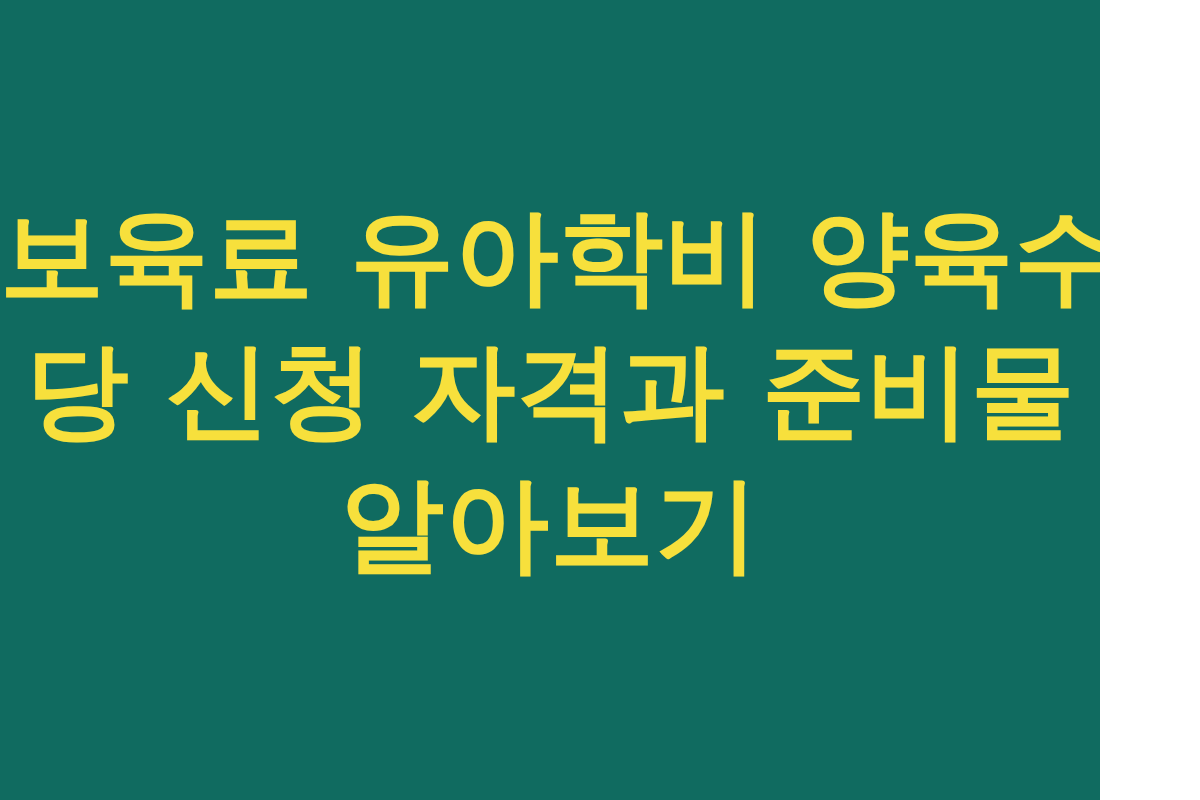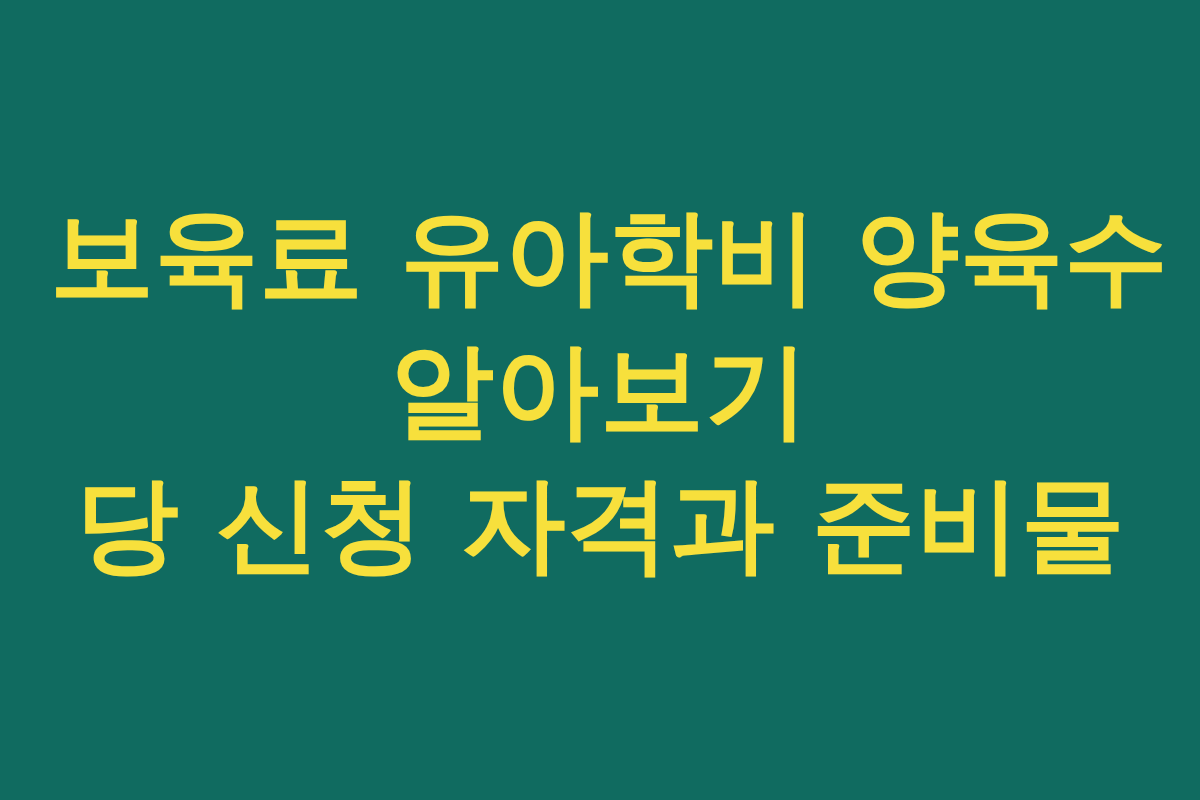--- a/index.html
+++ b/index.html
@@ -10,21 +10,21 @@
 
   body {
     width: 1200px;
     height: 800px;
     overflow: hidden;
     font-family: "Liberation Sans", "DejaVu Sans", sans-serif;
   }
 
   #banner {
     position: relative;
-    width: 1200px;
+    width: 1100px;
     height: 800px;
     box-sizing: border-box;
     display: flex;
     flex-direction: column;
     align-items: center;
     justify-content: center;
     background: #106B60;
     overflow: hidden;
   }
 
@@ -55,17 +55,17 @@
     letter-spacing: 1px;
   }
 </style>
 </head>
 <body>
 
 <div id="banner" style="background: rgb(16, 107, 96);">
 
   <h1 id="headline" style="color: rgb(247, 224, 60);">
     <span class="line line-1">보육료 유아학비 양육수</span>
+    <span class="line line-2">당 신청 자격과 준비물</span>
     <span class="line line-3">알아보기</span>
-    <span class="line line-2">당 신청 자격과 준비물</span>
   </h1>
 
 </div>
 
 </body></html>

